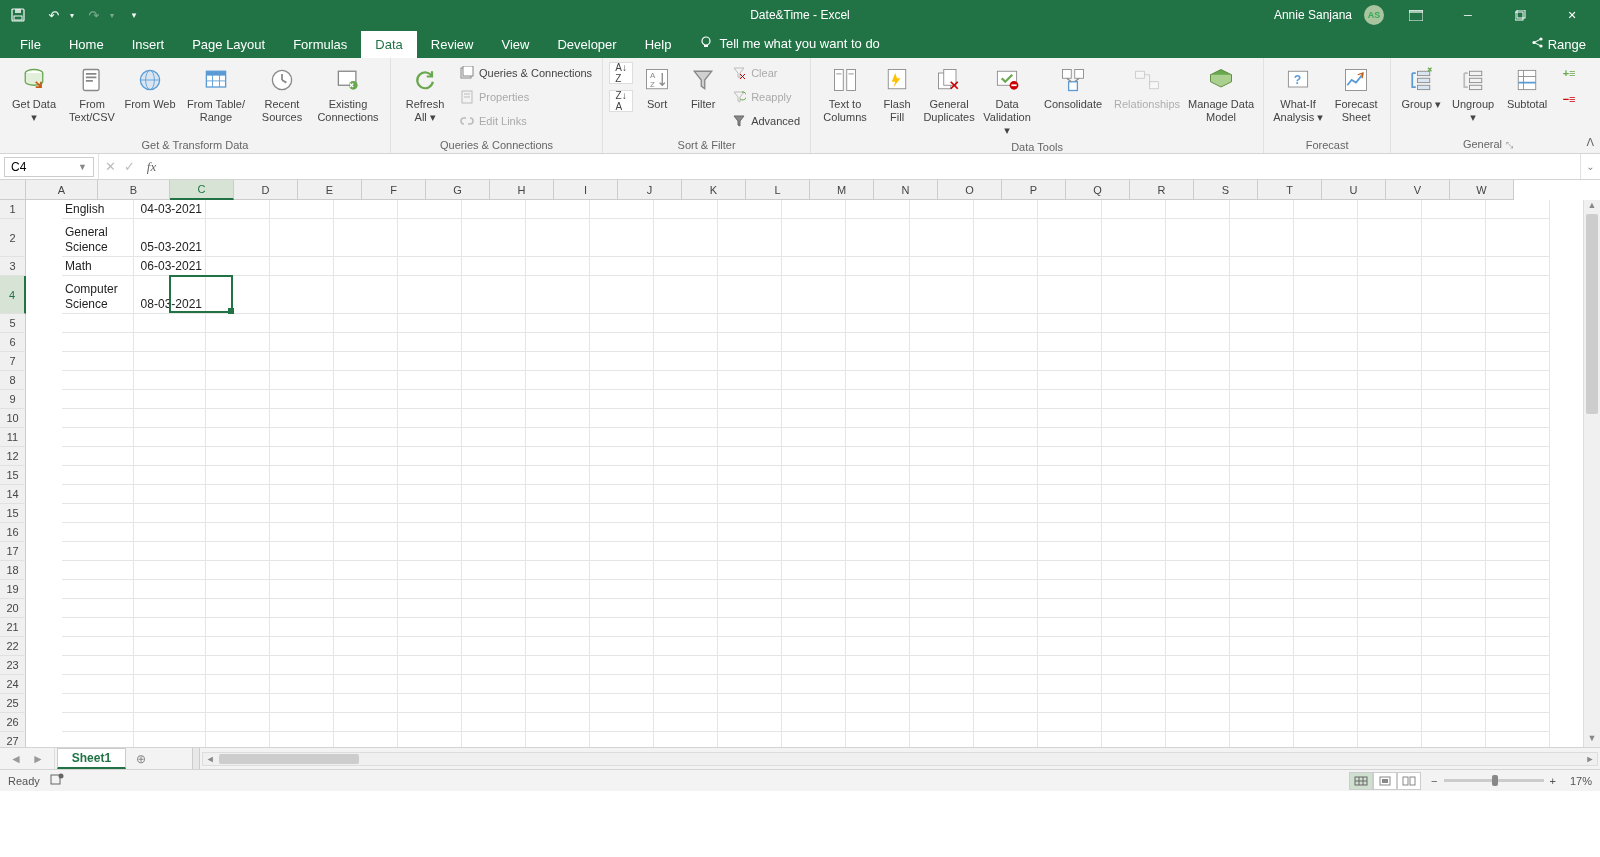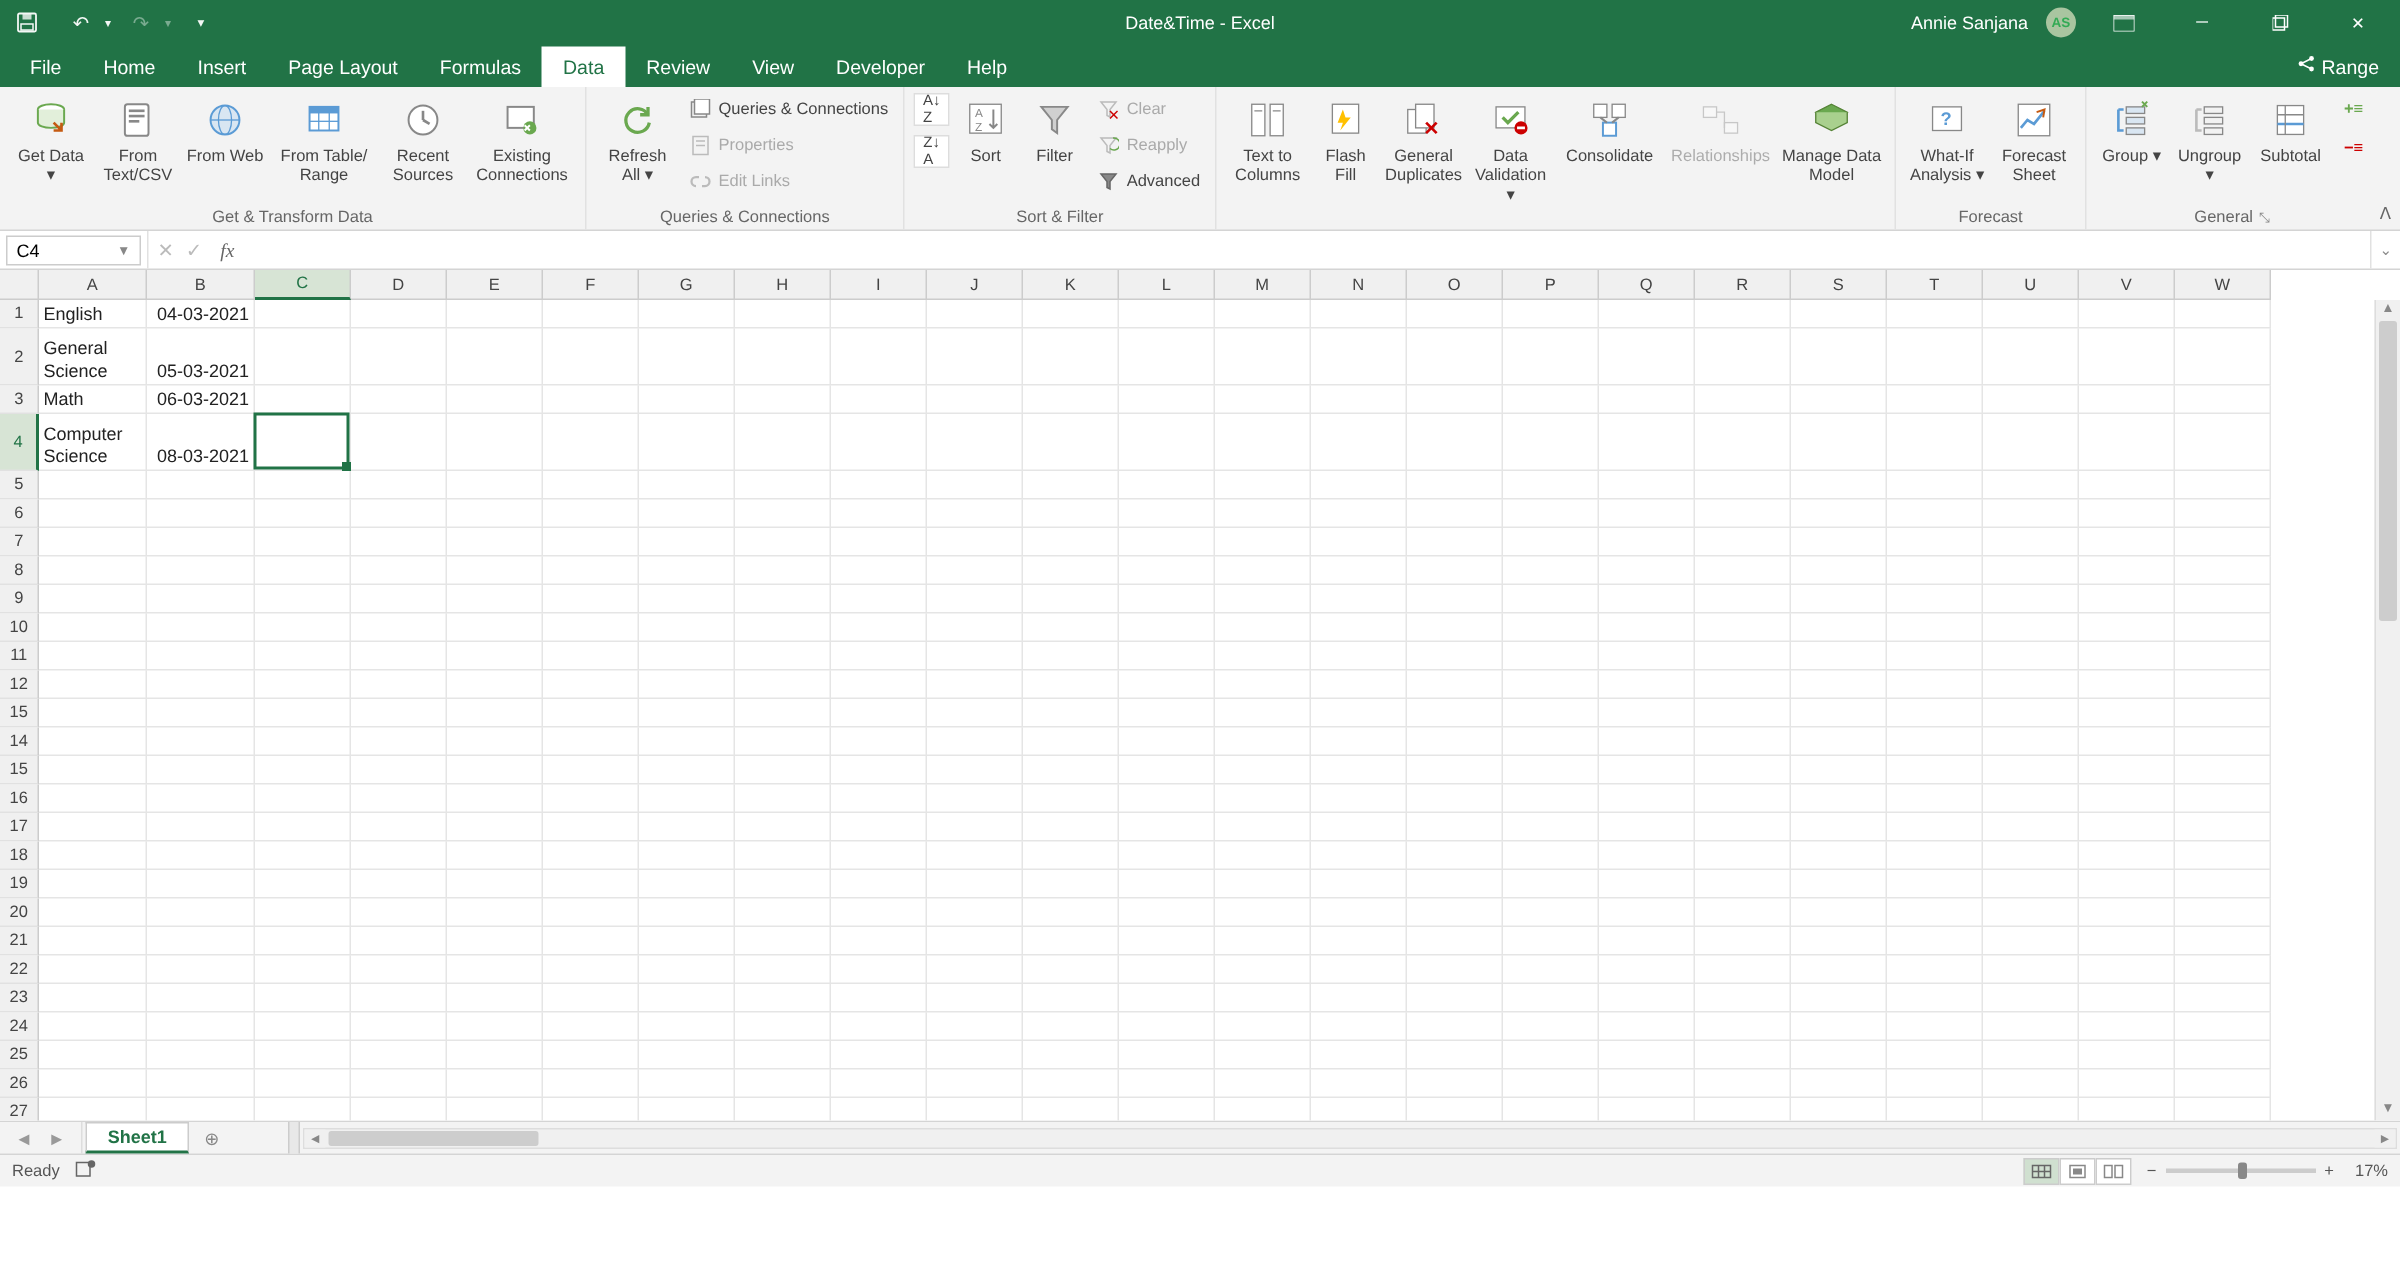--- a/index.html
+++ b/index.html
@@ -54,21 +54,21 @@
 
 .grid-wrap { position: relative; height: 567px; overflow: hidden; background: #fff; }
 .corner { position: absolute; left: 0; top: 0; width: 26px; height: 20px; background: #f0f0f0; border-right: 1px solid #ccc; border-bottom: 1px solid #ccc; }
 .colheads { position: absolute; left: 26px; top: 0; height: 20px; display: flex; }
 .colhead { border-right: 1px solid #ccc; border-bottom: 1px solid #ccc; background: #f0f0f0; font-size: 11px; color: #444; display: flex; align-items: center; justify-content: center; }
 .colhead.sel { background: #d7e4d5; color: #217346; border-bottom: 2px solid #217346; }
 .rowheads { position: absolute; left: 0; top: 20px; width: 26px; }
 .rowhead { border-right: 1px solid #ccc; border-bottom: 1px solid #e1e1e1; background: #f0f0f0; font-size: 11px; color: #444; display: flex; align-items: center; justify-content: center; height: 19px; }
 .rowhead.sel { background: #d7e4d5; color: #217346; border-right: 2px solid #217346; }
 .cells { position: absolute; left: 26px; top: 20px; }
-.row { display: flex; height: 19px; }
+.row { display: flex; height: 19px; padding-left: 36px; }
 .cell { border-right: 1px solid #e5e5e5; border-bottom: 1px solid #e5e5e5; font-size: 12px; color: #222; padding: 1px 3px; overflow: hidden; display: flex; align-items: center; }
 .cell.right { justify-content: flex-end; }
 .selcell { position: absolute; border: 2px solid #217346; pointer-events: none; }
 .selhandle { position: absolute; width: 6px; height: 6px; background: #217346; right: -3px; bottom: -3px; }
 .vscroll { position: absolute; right: 0; top: 20px; bottom: 0; width: 17px; background: #f0f0f0; border-left: 1px solid #ddd; }
 .vscroll .thumb { position: absolute; left: 2px; right: 2px; top: 14px; height: 200px; background: #cdcdcd; border-radius: 2px; }
 .vscroll .arr { position: absolute; left: 0; right: 0; height: 14px; text-align: center; font-size: 9px; color: #888; }
 
 
 .watermark { position: absolute; font-size: 28px; color: #222; font-family: Calibri, sans-serif; }
@@ -139,20 +139,29 @@
   <div class="tab">File</div>
   <div class="tab">Home</div>
   <div class="tab">Insert</div>
   <div class="tab">Page Layout</div>
   <div class="tab">Formulas</div>
   <div class="tab active">Data</div>
   <div class="tab">Review</div>
   <div class="tab">View</div>
   <div class="tab">Developer</div>
   <div class="tab">Help</div>
+  <div class="tellme">
+    <span>
+      <svg width="14" height="14" viewBox="0 0 14 14">
+          <circle cx="7" cy="6" r="4" fill="none" stroke="#fff" stroke-width="1.2"></circle>
+          <rect x="5" y="10" width="4" height="2" fill="#fff"></rect>
+        </svg>
+    </span>
+    <span>Tell me what you want to do</span>
+  </div>
   <div class="share-btn">
     <span>
       <svg width="13" height="13" viewBox="0 0 13 13">
           <circle cx="3" cy="6.5" r="1.6" fill="#fff"></circle>
           <circle cx="10" cy="3" r="1.6" fill="#fff"></circle>
           <circle cx="10" cy="10" r="1.6" fill="#fff"></circle>
           <line x1="3" y1="6.5" x2="10" y2="3" stroke="#fff"></line>
           <line x1="3" y1="6.5" x2="10" y2="10" stroke="#fff"></line>
         </svg>
     </span>
@@ -405,20 +414,21 @@
       <div class="bigbtn wide">
         <div class="icon32">
             <svg class="svg-icon" viewBox="0 0 32 32">
               <path d="M16 4 l12 6 -12 6 -12-6 z" fill="#6aa84f" stroke="#548235"></path>
               <path d="M4 10 v8 l12 6 12-6 v-8" fill="#a9d08e" stroke="#548235"></path>
             </svg>
           </div>
         <div class="lbl">Manage Data Model</div>
       </div>
     </div>
+    <div class="group-label">Data Tools</div>
   </div>
 
   <div class="group">
     <div class="group-body">
       <div class="bigbtn">
         <div class="icon32">
             <svg class="svg-icon" viewBox="0 0 32 32">
               <rect x="5" y="6" width="22" height="18" fill="#fff" stroke="#888"></rect>
               <text x="11" y="20" font-size="14" fill="#5b9bd5" font-weight="bold">?</text>
             </svg>

